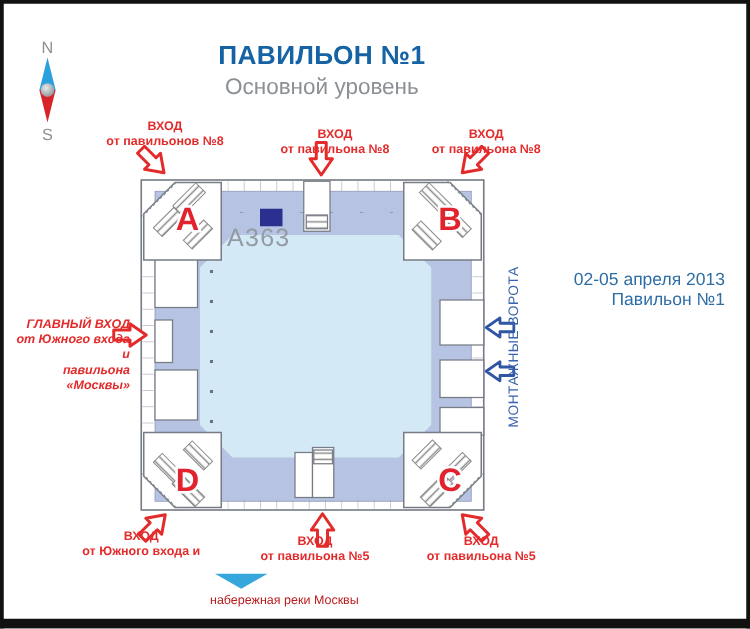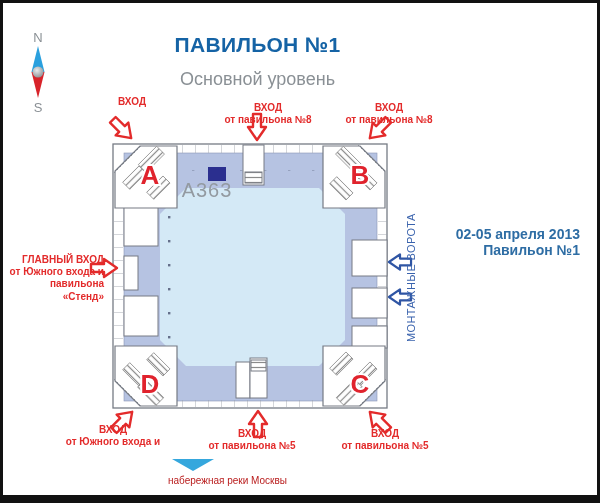--- a/index.html
+++ b/index.html
@@ -9,39 +9,39 @@
   #frame-top{left:0;top:0;width:600px;height:3px;}
   #frame-left{left:0;top:0;width:3px;height:503px;}
   #frame-right{left:597px;top:0;width:3px;height:503px;}
   #frame-bottom{left:0;top:495px;width:600px;height:8px;}
 
   #plan-svg{position:absolute;left:0;top:0;}
   svg text{font-family:"Liberation Sans",sans-serif;}
 
   #title-block{position:absolute;left:110px;top:33px;width:295px;text-align:center;}
   #page-title{color:#1563a5;font-size:21px;font-weight:bold;letter-spacing:0.3px;}
-  #page-subtitle{color:#8a9095;font-size:18px;margin-top:12px;}
+  #page-subtitle{color:#8a9095;font-size:18px;margin-top:2px;}
 
   .lbl{position:absolute;color:#e32b2b;font-size:10px;font-weight:bold;
        line-height:1.22;text-align:center;}
   .lbl span{display:block;}
   #lbl-top-left{left:72px;top:96px;width:120px;}
   #lbl-top-mid{left:213px;top:102px;width:110px;}
   #lbl-top-right{left:334px;top:102px;width:110px;}
-  #lbl-main-left{left:8px;top:254px;width:96px;text-align:right;}
+  #lbl-main-left{left:8px;top:254px;width:96px;text-align:right;font-style:italic;}
   #lbl-bottom-left{left:48px;top:424px;width:130px;}
   #lbl-bottom-mid{left:197px;top:428px;width:110px;}
   #lbl-bottom-right{left:330px;top:428px;width:110px;}
 
   #gates-label{position:absolute;left:405px;top:212px;height:130px;
        writing-mode:vertical-rl;transform:rotate(180deg);
        color:#3a63ad;font-size:11px;letter-spacing:0.4px;white-space:nowrap;}
 
-  #event-info{position:absolute;left:430px;top:226px;width:150px;text-align:right;
-       color:#2e6da4;font-size:14px;line-height:16px;font-weight:bold;}
+  #event-info{position:absolute;left:430px;top:215px;width:150px;text-align:right;
+       color:#2e6da4;font-size:14px;line-height:16px;}
 
   #river-arrow{position:absolute;left:172px;top:459px;width:0;height:0;
        border-left:21px solid transparent;border-right:21px solid transparent;
        border-top:12px solid #35a7dd;}
   #river-label{position:absolute;left:140px;top:475px;width:175px;text-align:center;
        color:#b91c1c;font-size:10px;}
 </style>
 </head>
 <body>
 
@@ -166,34 +166,35 @@
     </g>
   </svg>
 
   <div id="title-block">
     <div id="page-title">ПАВИЛЬОН №1</div>
     <div id="page-subtitle">Основной уровень</div>
   </div>
 
   <div class="lbl" id="lbl-top-left">
     <span>ВХОД</span>
+    <span>от павильонов №8</span>
   </div>
   <div class="lbl" id="lbl-top-mid">
     <span>ВХОД</span>
     <span>от павильона №8</span>
   </div>
   <div class="lbl" id="lbl-top-right">
     <span>ВХОД</span>
     <span>от павильона №8</span>
   </div>
   <div class="lbl" id="lbl-main-left">
     <span>ГЛАВНЫЙ ВХОД</span>
     <span>от Южного входа и</span>
     <span>павильона</span>
-    <span>«Стенд»</span>
+    <span>«Москвы»</span>
   </div>
   <div class="lbl" id="lbl-bottom-left">
     <span>ВХОД</span>
     <span>от Южного входа и</span>
   </div>
   <div class="lbl" id="lbl-bottom-mid">
     <span>ВХОД</span>
     <span>от павильона №5</span>
   </div>
   <div class="lbl" id="lbl-bottom-right">

